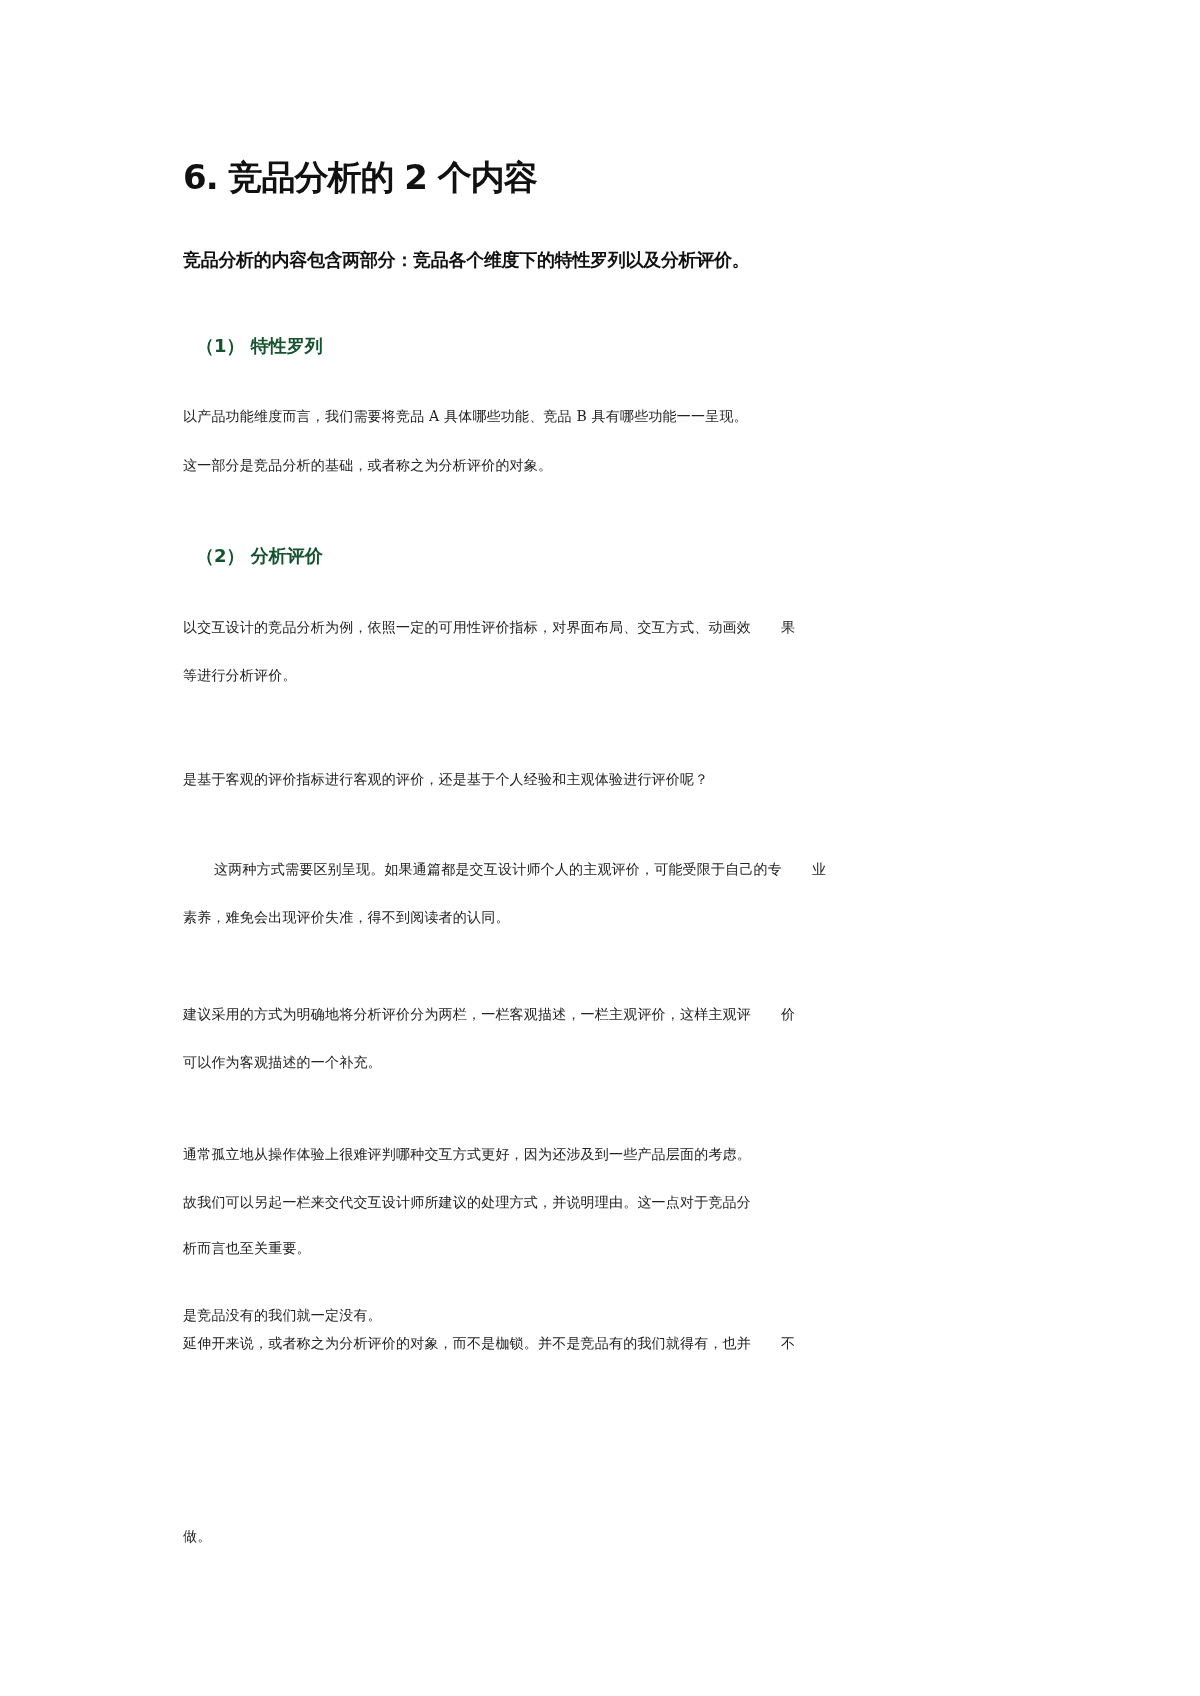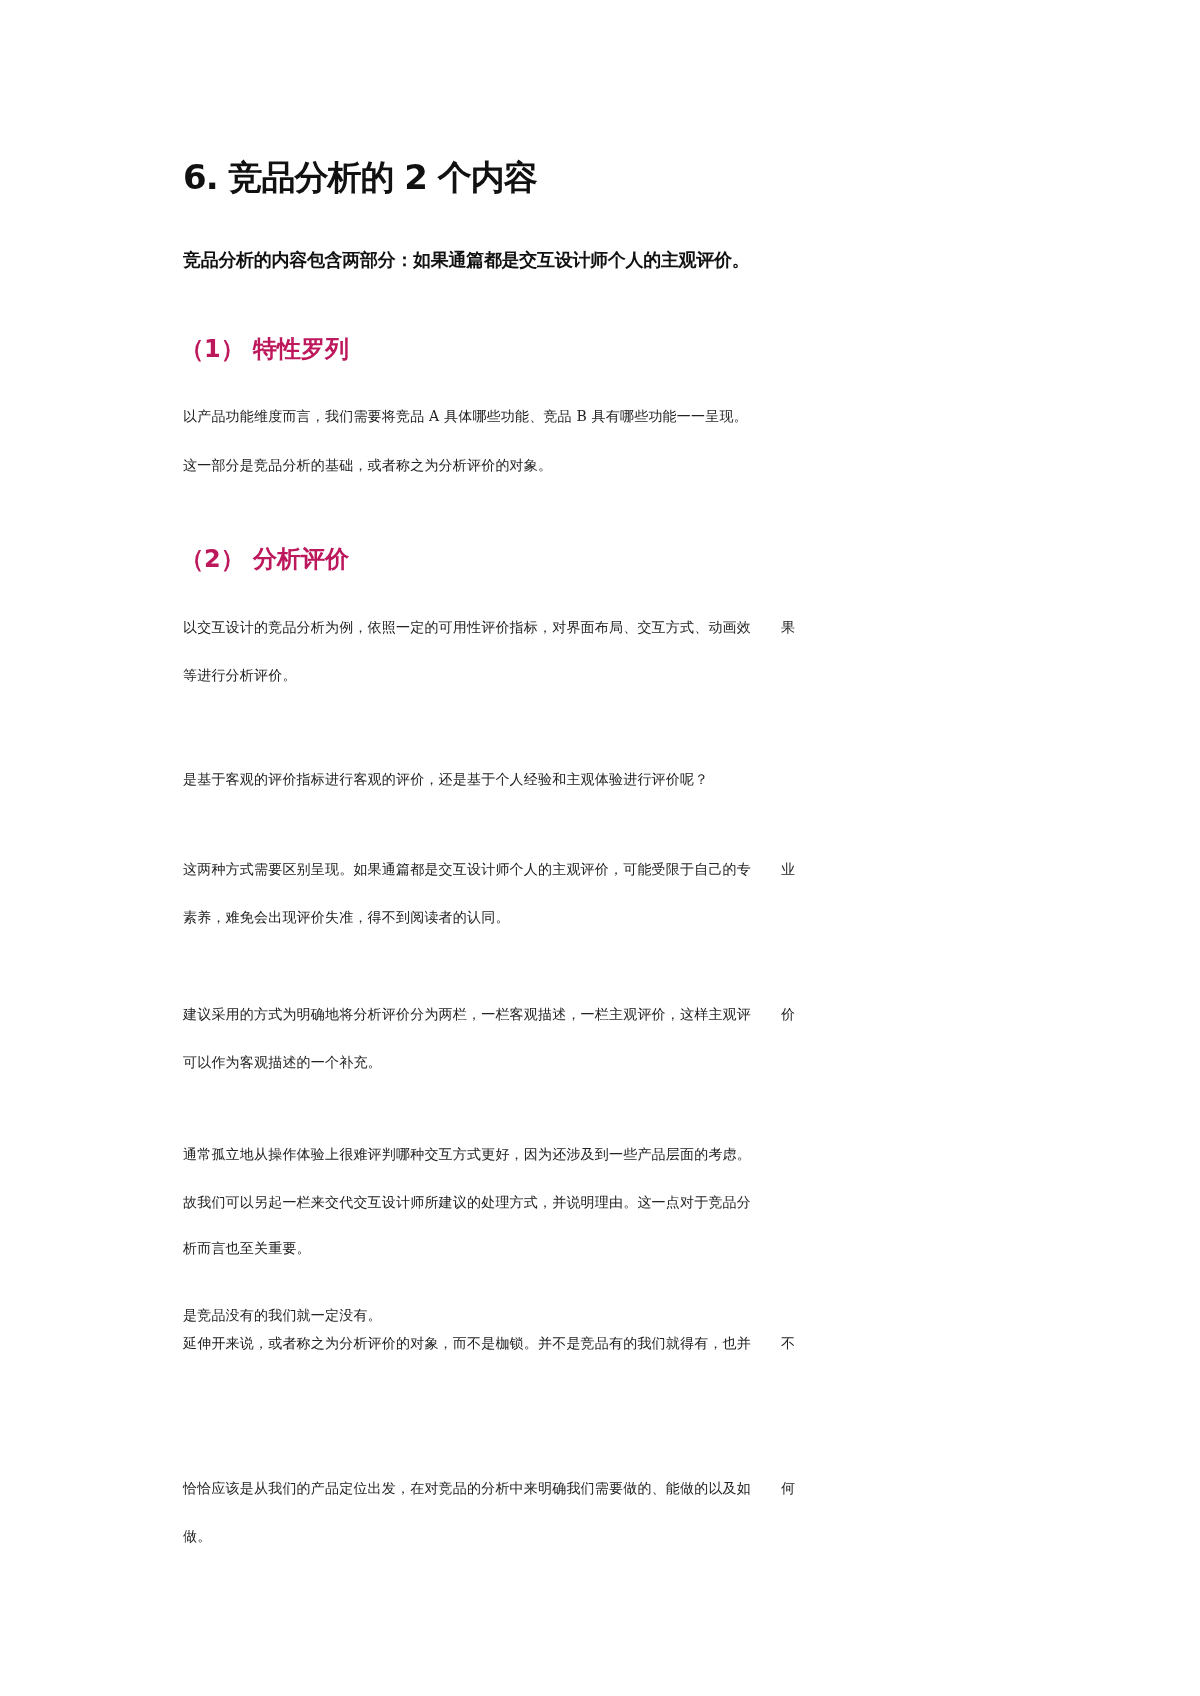--- a/index.html
+++ b/index.html
@@ -37,72 +37,69 @@
     }
     .subtitle {
       font-family: "DejaVu Sans", "Liberation Sans", sans-serif;
       font-size: 18px;
       font-weight: bold;
       color: #111111;
       letter-spacing: -0.3px;
     }
     .section-heading {
       font-family: "DejaVu Sans", "Liberation Sans", sans-serif;
-      font-size: 24px;
+      font-size: 18px;
       font-weight: bold;
-      color: #be185d;
-      left: 180px;
+      color: #14532d;
+      left: 196px;
     }
     .body-line {
       font-size: 14px;
       color: #222222;
       letter-spacing: 0.2px;
     }
     .gap { display: inline-block; width: 30px; }
   </style>
 </head>
 <body>
 
 <div class="page">
 
   <div class="line title" style="top:160px;">6. 竞品分析的 2 个内容</div>
 
-  <div class="line subtitle" style="top:251px;">竞品分析的内容包含两部分：如果通篇都是交互设计师个人的主观评价。</div>
+  <div class="line subtitle" style="top:251px;">竞品分析的内容包含两部分：竞品各个维度下的特性罗列以及分析评价。</div>
 
   <div class="line section-heading" style="top:337px;">（1） 特性罗列</div>
 
   <div class="line body-line" style="top:409px;">以产品功能维度而言，我们需要将竞品 A 具体哪些功能、竞品 B 具有哪些功能一一呈现。</div>
   <div class="line body-line" style="top:458px;">这一部分是竞品分析的基础，或者称之为分析评价的对象。</div>
 
   <div class="line section-heading" style="top:547px;">（2） 分析评价</div>
 
   <div class="line body-line" style="top:620px;">
     <span>以交互设计的竞品分析为例，依照一定的可用性评价指标，对界面布局、交互方式、动画效</span><span class="gap"></span><span>果</span>
   </div>
   <div class="line body-line" style="top:668px;">等进行分析评价。</div>
 
   <div class="line body-line" style="top:763px;margin-top:9px;">是基于客观的评价指标进行客观的评价，还是基于个人经验和主观体验进行评价呢？</div>
 
-  <div class="line body-line" style="top:862px;">
+  <div class="line body-line" style="top:862px;margin-left:31px;">
     <span>这两种方式需要区别呈现。如果通篇都是交互设计师个人的主观评价，可能受限于自己的专</span><span class="gap"></span><span>业</span>
   </div>
   <div class="line body-line" style="top:910px;">素养，难免会出现评价失准，得不到阅读者的认同。</div>
 
   <div class="line body-line" style="top:1007px;">
     <span>建议采用的方式为明确地将分析评价分为两栏，一栏客观描述，一栏主观评价，这样主观评</span><span class="gap"></span><span>价</span>
   </div>
   <div class="line body-line" style="top:1055px;">可以作为客观描述的一个补充。</div>
 
   <div class="line body-line" style="top:1147px;">通常孤立地从操作体验上很难评判哪种交互方式更好，因为还涉及到一些产品层面的考虑。</div>
   <div class="line body-line" style="top:1195px;">故我们可以另起一栏来交代交互设计师所建议的处理方式，并说明理由。这一点对于竞品分</div>
   <div class="line body-line" style="top:1241px;">析而言也至关重要。</div>
 
   <div class="line body-line" style="top:1336px;">
     <span>延伸开来说，或者称之为分析评价的对象，而不是枷锁。并不是竞品有的我们就得有，也并</span><span class="gap"></span><span>不</span>
   </div>
   <div class="line body-line" style="top:1308px;">是竞品没有的我们就一定没有。</div>
 
-  <div class="line body-line" style="top:1481px;">
-    <span>恰恰应该是从我们的产品定位出发，在对竞品的分析中来明确我们需要做的、能做的以及如</span><span class="gap"></span><span>何</span>
-  </div>
   <div class="line body-line" style="top:1529px;">做。</div>
 
 </div>
 
 </body></html>

